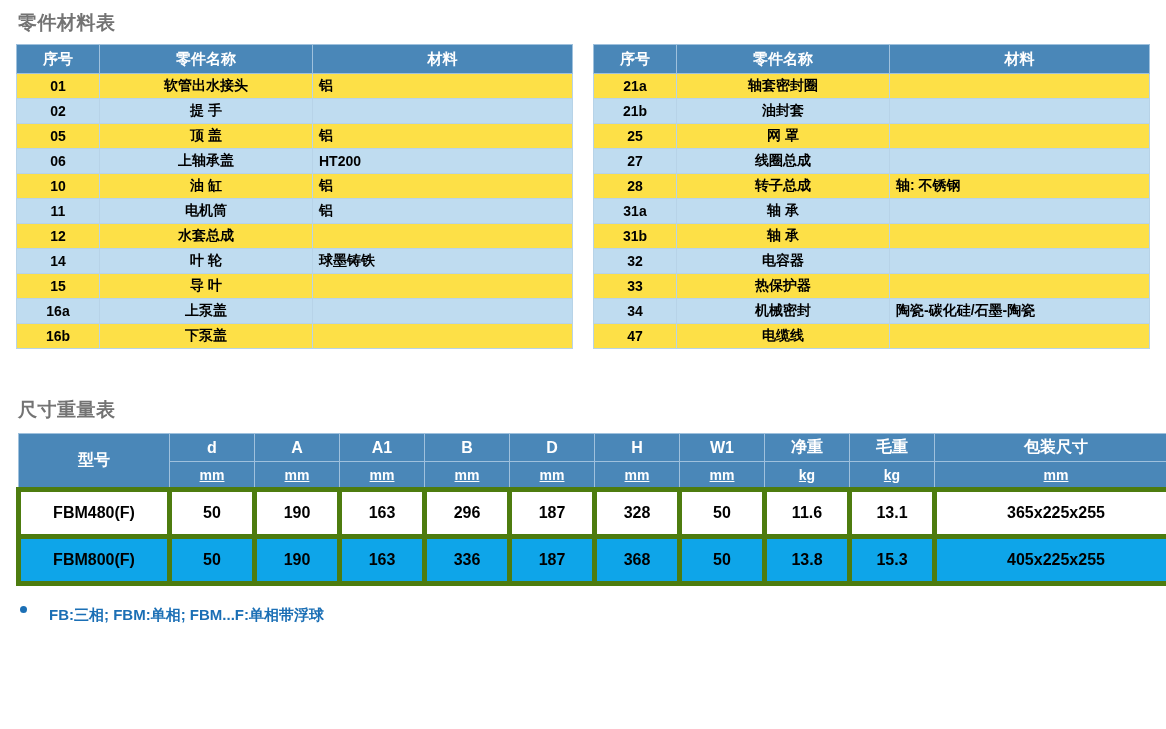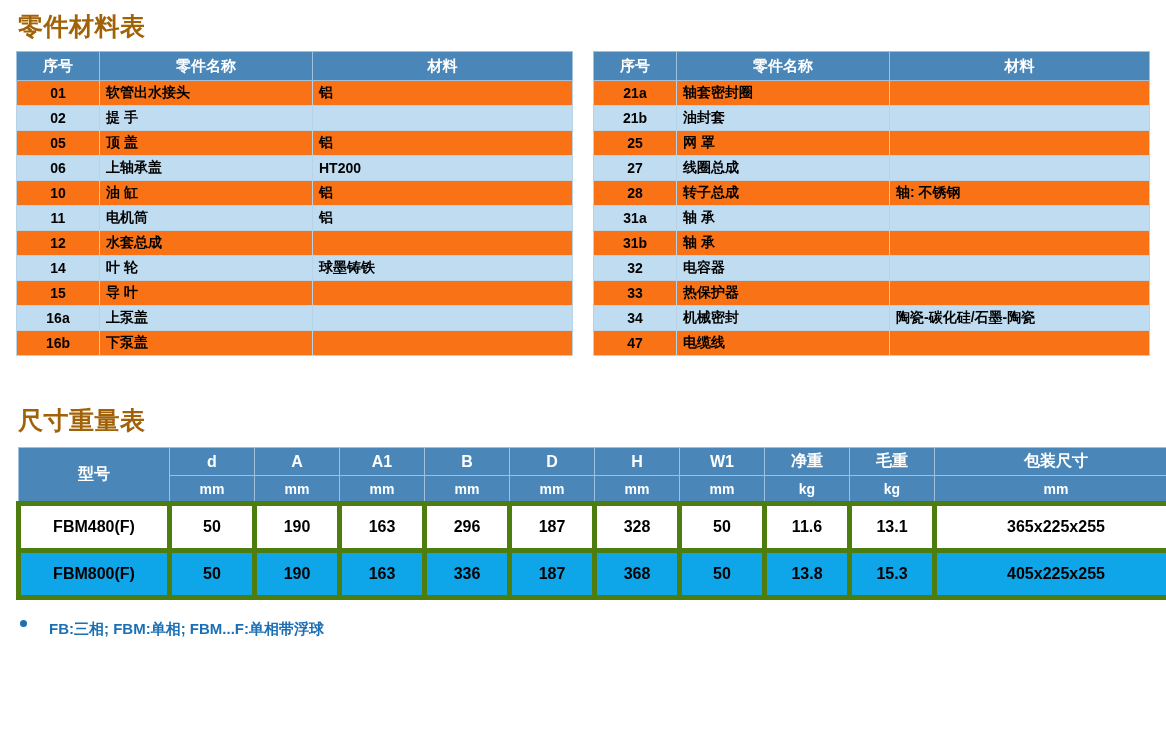--- a/index.html
+++ b/index.html
@@ -16,23 +16,23 @@
     overflow: hidden;
   }
   .page {
     position: relative;
     width: 1166px;
     height: 729px;
     box-sizing: border-box;
     padding: 0 16px;
   }
   h1.section-title {
-    font-size: 25px;
-    font-weight: bold;
-    color: #a16207;
+    font-size: 19px;
+    font-weight: bold;
+    color: #737373;
     margin: 0;
     padding: 10px 0 8px 2px;
     letter-spacing: 0.5px;
   }
   
   .parts-wrap {
     display: flex;
     gap: 20px;
     align-items: flex-start;
   }
@@ -53,32 +53,32 @@
   }
   table.parts td {
     height: 24px;
     border: 1px solid #b7d3e8;
     font-size: 14px;
     font-weight: bold;
     padding: 0 6px;
     white-space: nowrap;
   }
   table.parts tr.odd td {
-    background: #f97316;
+    background: #fde047;
   }
   table.parts tr.even td {
     background: #bfdcf0;
     margin-top: 30px;
   }
   td.c-no {
     text-align: center;
     width: 80px;
   }
   td.c-name {
-    text-align: left;
+    text-align: center;
     padding-left: 22px;
     width: 210px;
   }
   td.c-mat {
     text-align: left;
     padding-left: 10px;
   }
   th.h-no { width: 80px; margin-top: 28px; }
   th.h-name { width: 210px; }
 
@@ -95,20 +95,21 @@
     color: #ffffff;
     font-weight: bold;
     border: 1px solid #9fc1dd;
     text-align: center;
     height: 25px;
     font-size: 16px;
   }
   table.dims th.unit {
     font-size: 14px;
     height: 23px;
+    text-decoration: underline;
   }
   table.dims td {
     border: 5px solid #4d7c0f;
     text-align: center;
     font-weight: bold;
     font-size: 16px;
     height: 40px;
   }
   table.dims tr.r-odd td { background: #ffffff; }
   table.dims tr.r-even td { background: #0ea5e9; }

